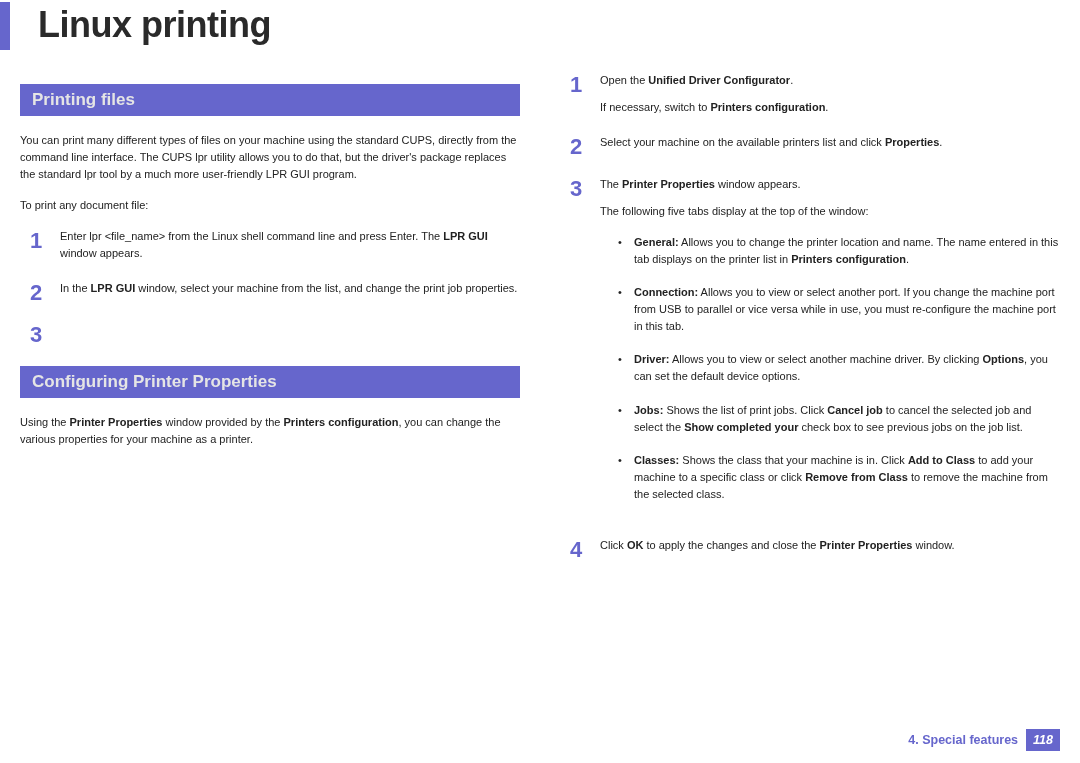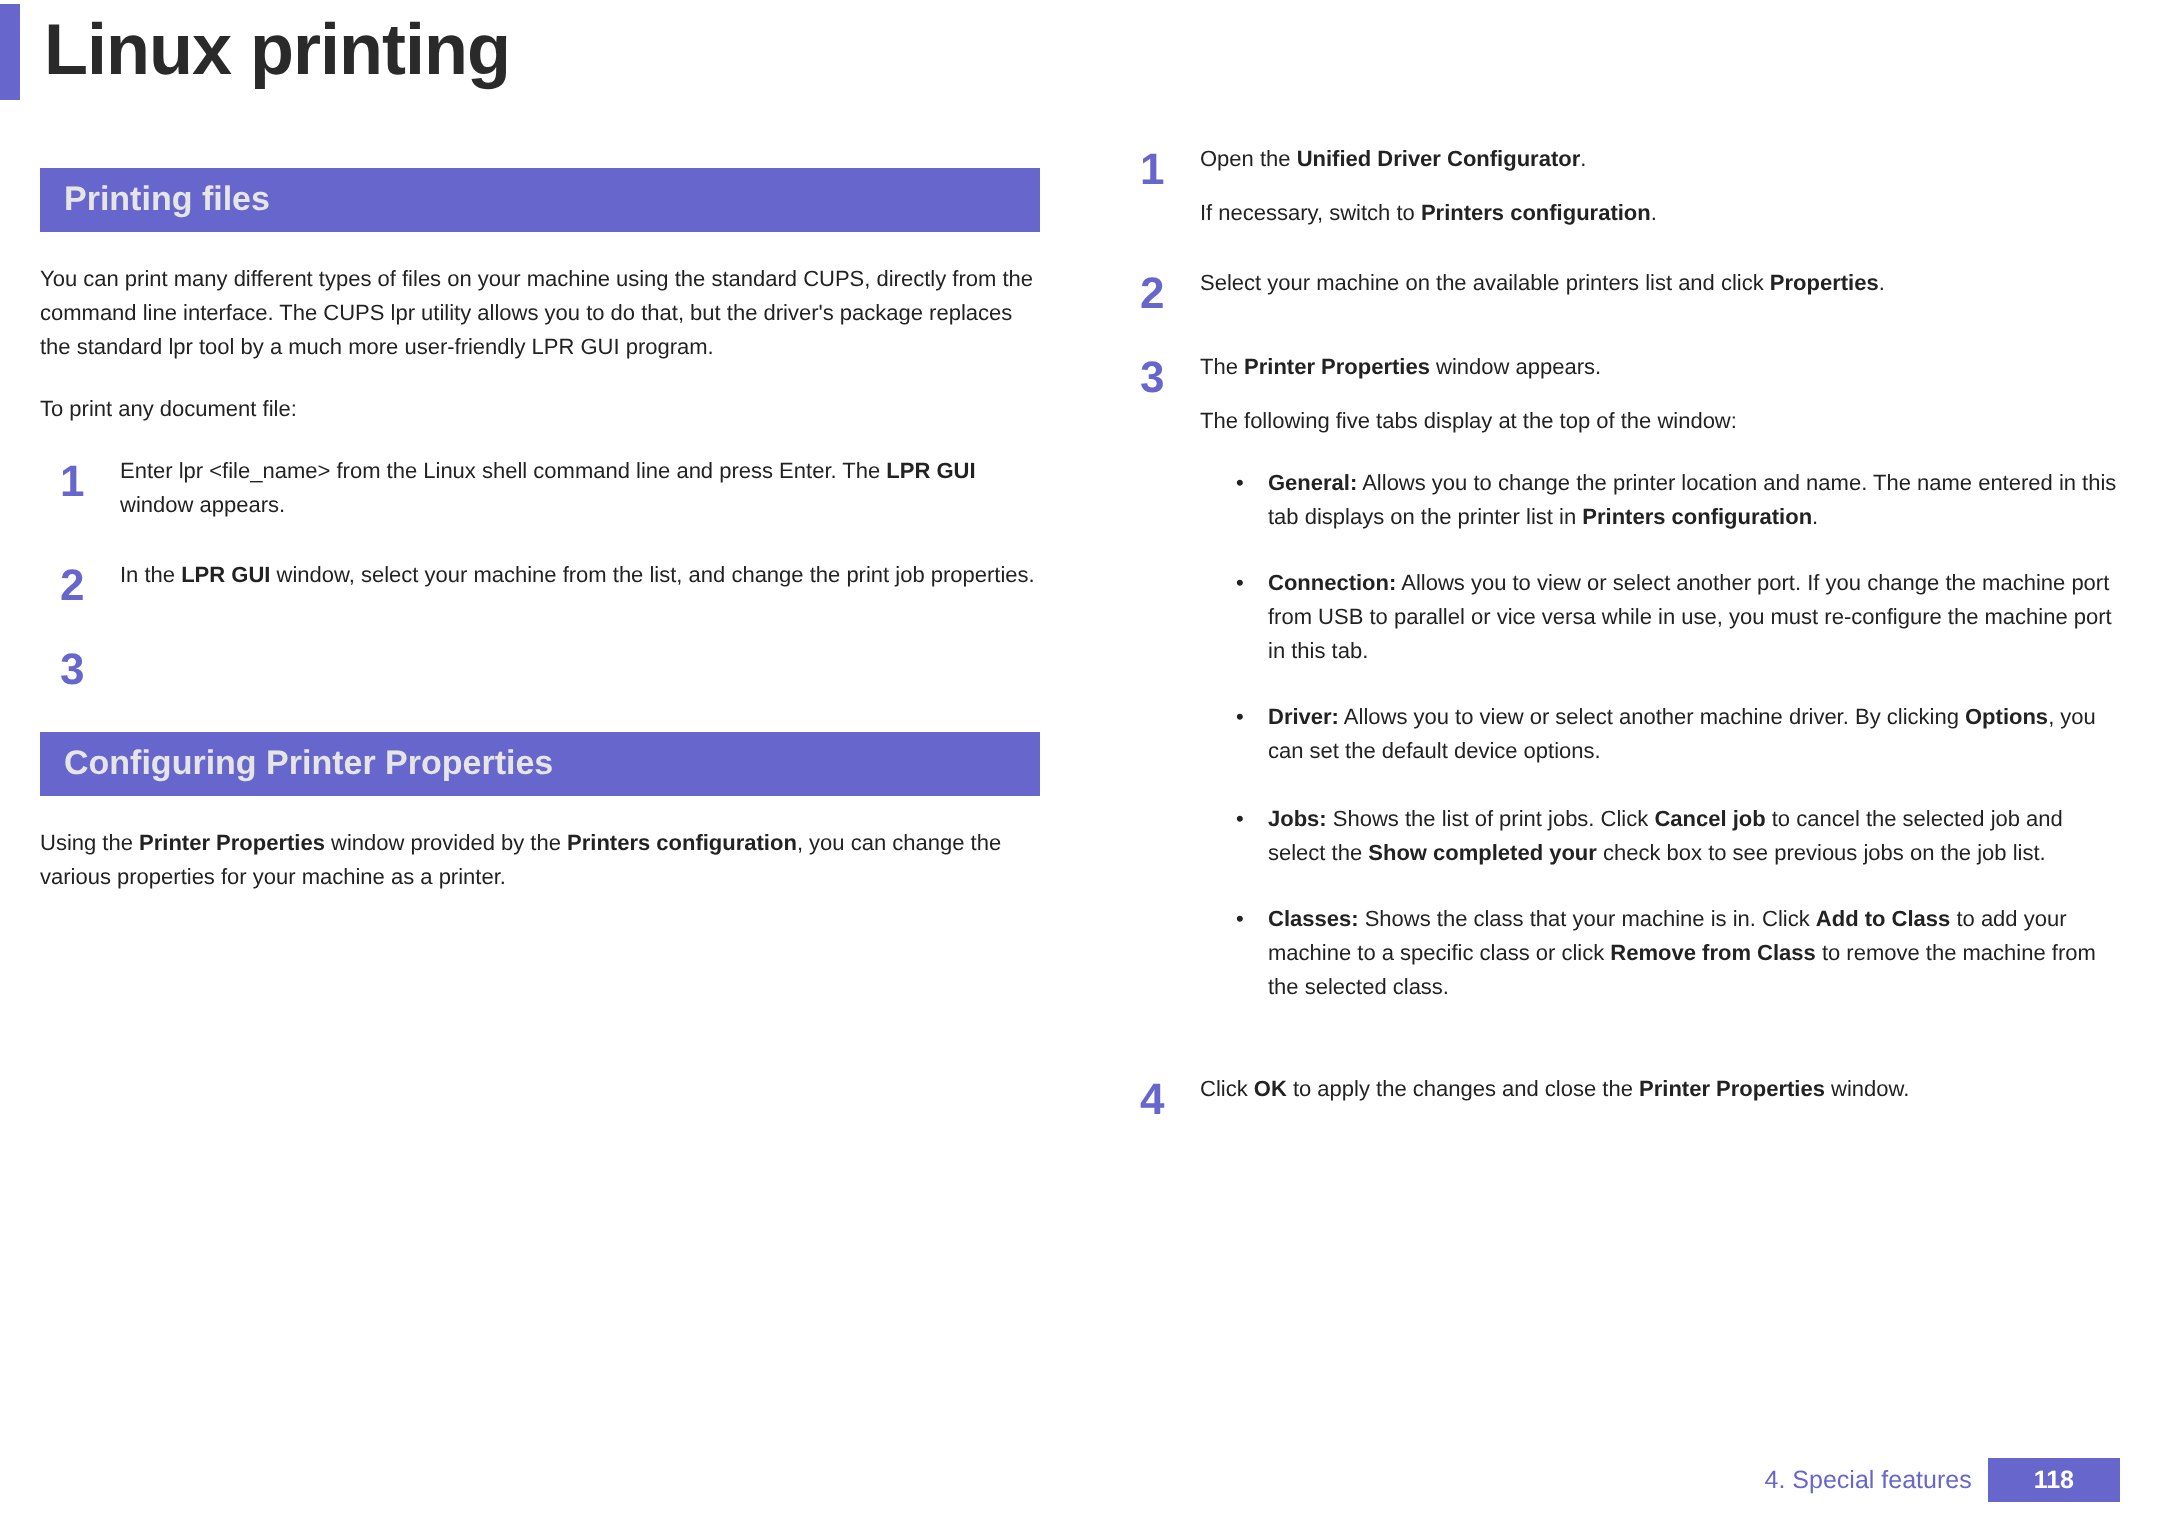--- a/index.html
+++ b/index.html
@@ -9,20 +9,21 @@
     width: 1080px;
     height: 763px;
     position: relative;
     overflow: hidden;
     color: #000;
   }
   .page-title-bar {
     display: flex;
     align-items: stretch;
     margin-top: 2px;
+    gap: 16px;
   }
   .title-accent {
     width: 10px;
     background: #6666cc;
     margin-right: 12px;
   }
   .page-title {
     font-size: 36px;
     font-weight: 700;
     color: #2a2a2a;
@@ -93,28 +94,29 @@
     position: absolute;
     bottom: 12px;
     right: 20px;
     display: flex;
     align-items: center;
     gap: 8px;
     font-size: 12.5px;
   }
   .footer-text {
     color: #6666cc;
-    font-weight: 400;
+    font-weight: 700;
   }
   .page-num {
     background: #6666cc;
     color: #fff;
     font-weight: 700;
-    padding: 4px 23px;
+    padding: 4px 7px;
     font-size: 12.5px;
+    font-style: italic;
   }
 </style>
 </head>
 <body>
 
 <div class="page-title-bar">
   <div class="title-accent"></div>
   <h1 class="page-title">Linux printing</h1>
 </div>
 

